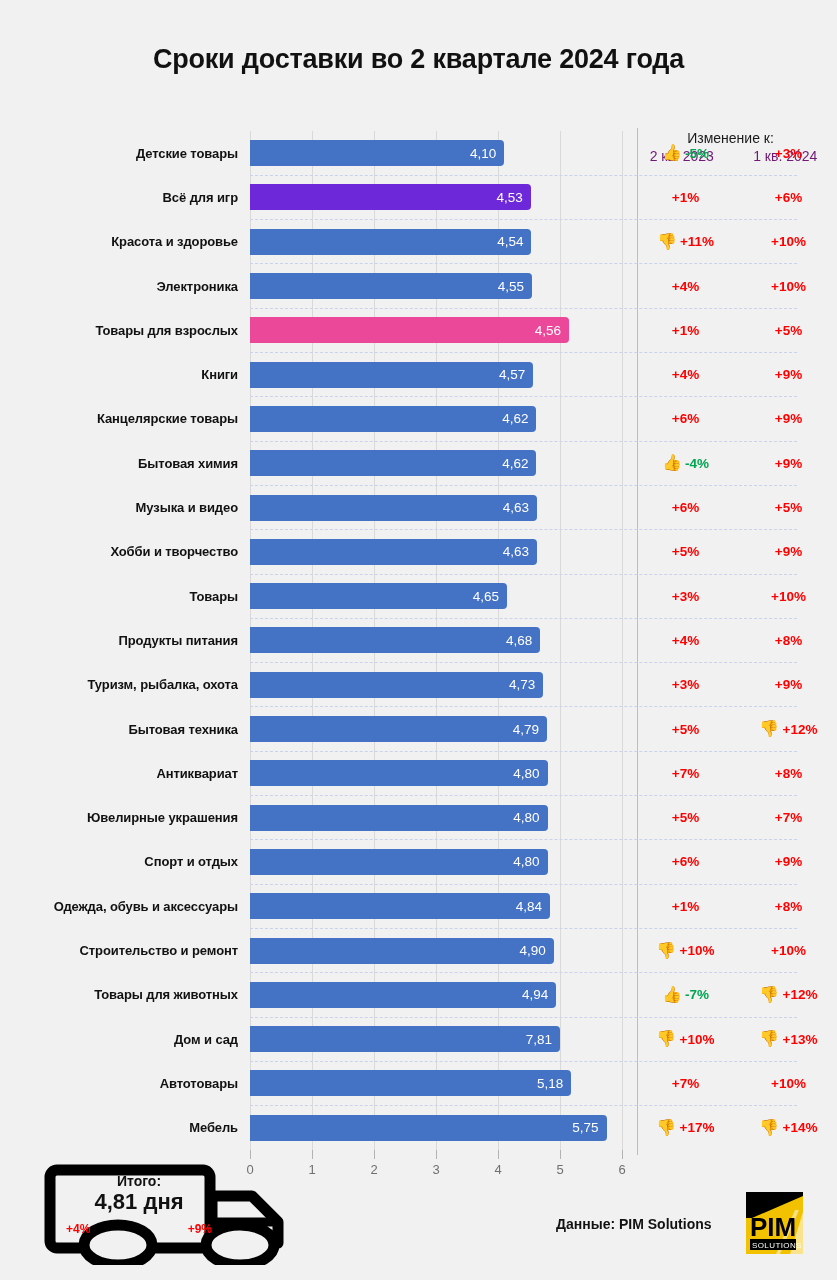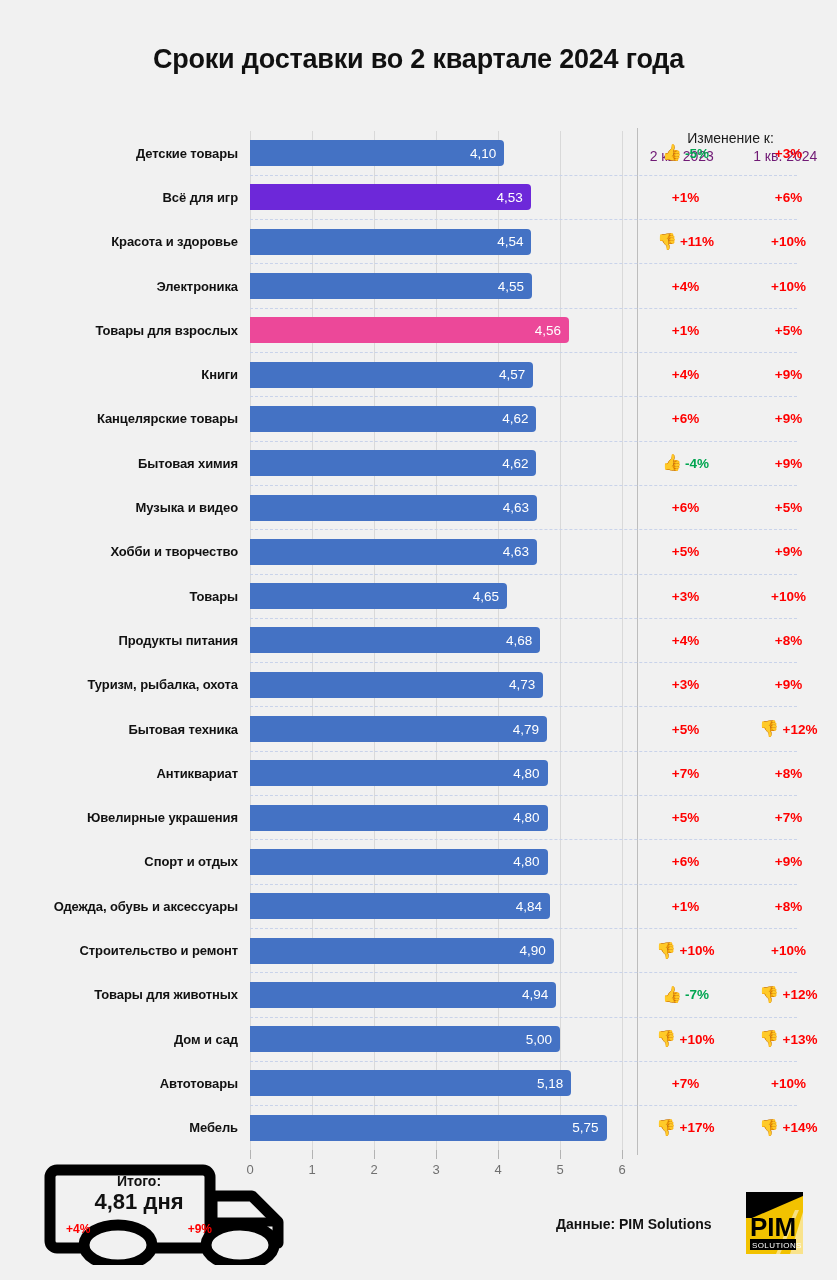--- a/index.html
+++ b/index.html
@@ -363,21 +363,21 @@
       </div>
       <div class="chg c2">
         <span class="tico">👎</span>
         <span class="up" style="color: rgb(255, 0, 0);">+12%</span>
       </div>
     </div>
     <div class="dashrow" style="top: 1016.5px; width: 547px;"></div>
     <div class="row" style="top: 1017px;">
       <div class="cat">Дом и сад</div>
       <div class="barwrap">
-        <div class="bar" style="width: 310px; background: rgb(68, 114, 196);">5,00</div>
+        <div class="bar" style="width: 310px; background: rgb(68, 114, 196);">7,81</div>
       </div>
       <div class="chg c1">
         <span class="tico">👎</span>
         <span class="up" style="color: rgb(255, 0, 0);">+10%</span>
       </div>
       <div class="chg c2">
         <span class="tico">👎</span>
         <span class="up" style="color: rgb(255, 0, 0);">+13%</span>
       </div>
     </div>

